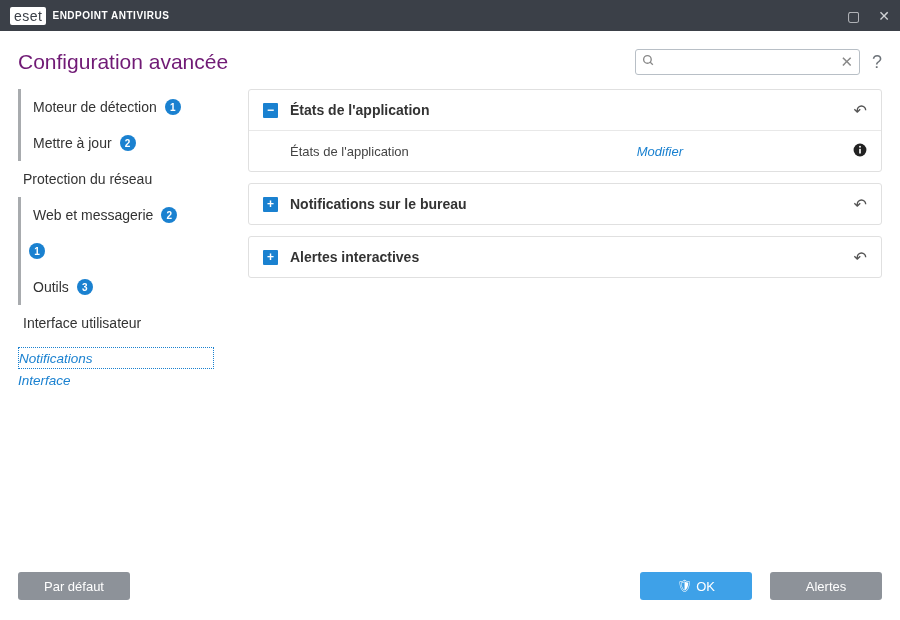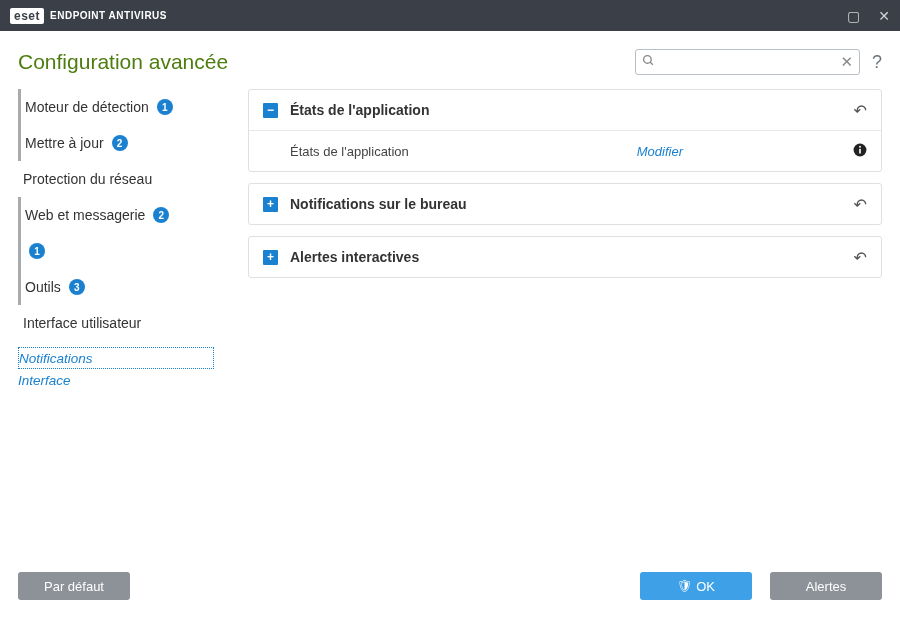--- a/index.html
+++ b/index.html
@@ -10,38 +10,38 @@
       height: 31px;
       background: #3b4048;
       display: flex;
       align-items: center;
       padding: 0 10px;
       color: #fff;
     }
     .titlebar .logo-badge {
       background: #fff;
       color: #3b4048;
-      font-size: 12px;
-      font-weight: bold;
+      font-size: 14px;
+      font-weight: normal;
       padding: 1px 4px;
       border-radius: 2px;
       margin-right: 6px;
       letter-spacing: 0.5px;
     }
     .titlebar .title-text { font-size: 10px; font-weight: 600; letter-spacing: 0.5px; }
     .titlebar .win-controls { margin-left: auto; display: flex; gap: 18px; align-items: center; }
     .titlebar .win-controls span { cursor: pointer; font-size: 14px; color: #d0d2d5; }
 
     
     .header-row {
       display: flex;
       align-items: center;
       padding: 18px 18px 14px 18px;
     }
-    .page-title { font-size: 21px; color: #4d7c0f; font-weight: 400; }
+    .page-title { font-size: 21px; color: #701a75; font-weight: 400; }
     .header-spacer { flex: 1; }
     .search-wrap {
       display: flex;
       align-items: center;
       width: 225px;
       height: 26px;
       border: 1px solid #b8bfc6;
       border-radius: 3px;
       padding: 0 6px;
       background: #fff;
@@ -65,21 +65,21 @@
       align-items: center;
       height: 36px;
       padding: 0 4px 0 0;
       font-size: 14px;
       color: #333;
       cursor: pointer;
       border-left: 3px solid transparent;
     }
     .side-item.bar { border-left-color: #a8abae; }
     .side-item .label { padding-left: 2px; }
-    .side-item.bar .label { padding-left: 4px; }
+    .side-item.bar .label { padding-left: 12px; }
     .side-item .badge {
       display: inline-flex;
       align-items: center;
       justify-content: center;
       min-width: 16px;
       height: 16px;
       border-radius: 8px;
       background: #1a81d0;
       color: #fff;
       font-size: 10px;

